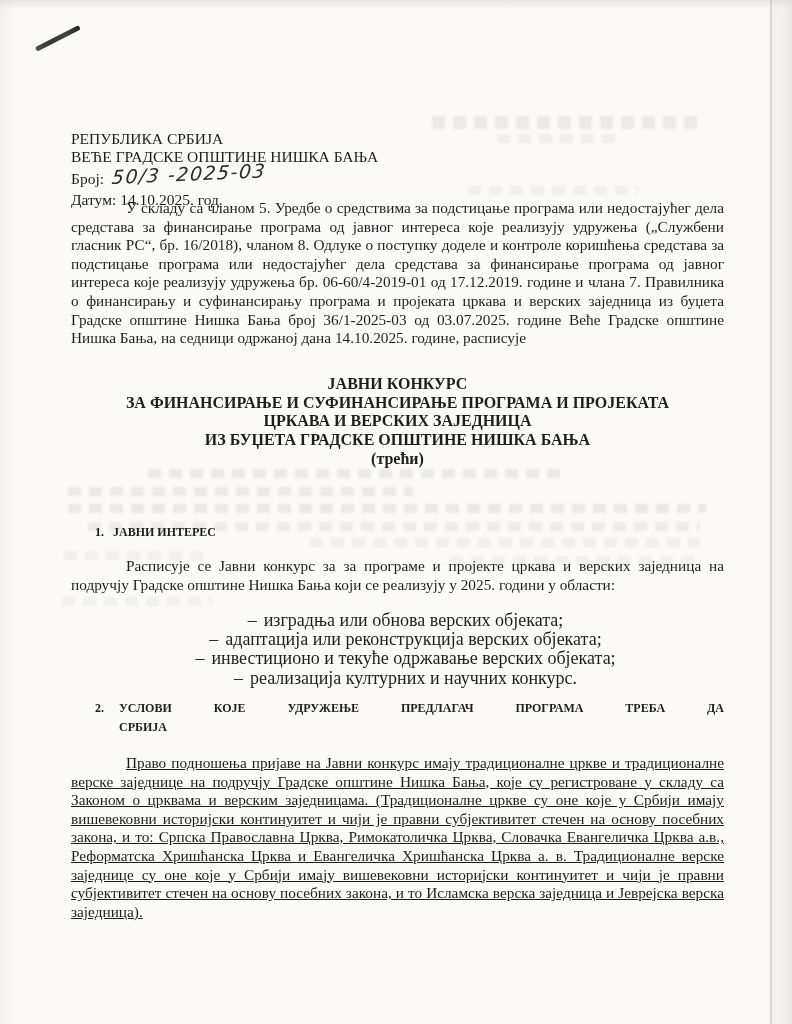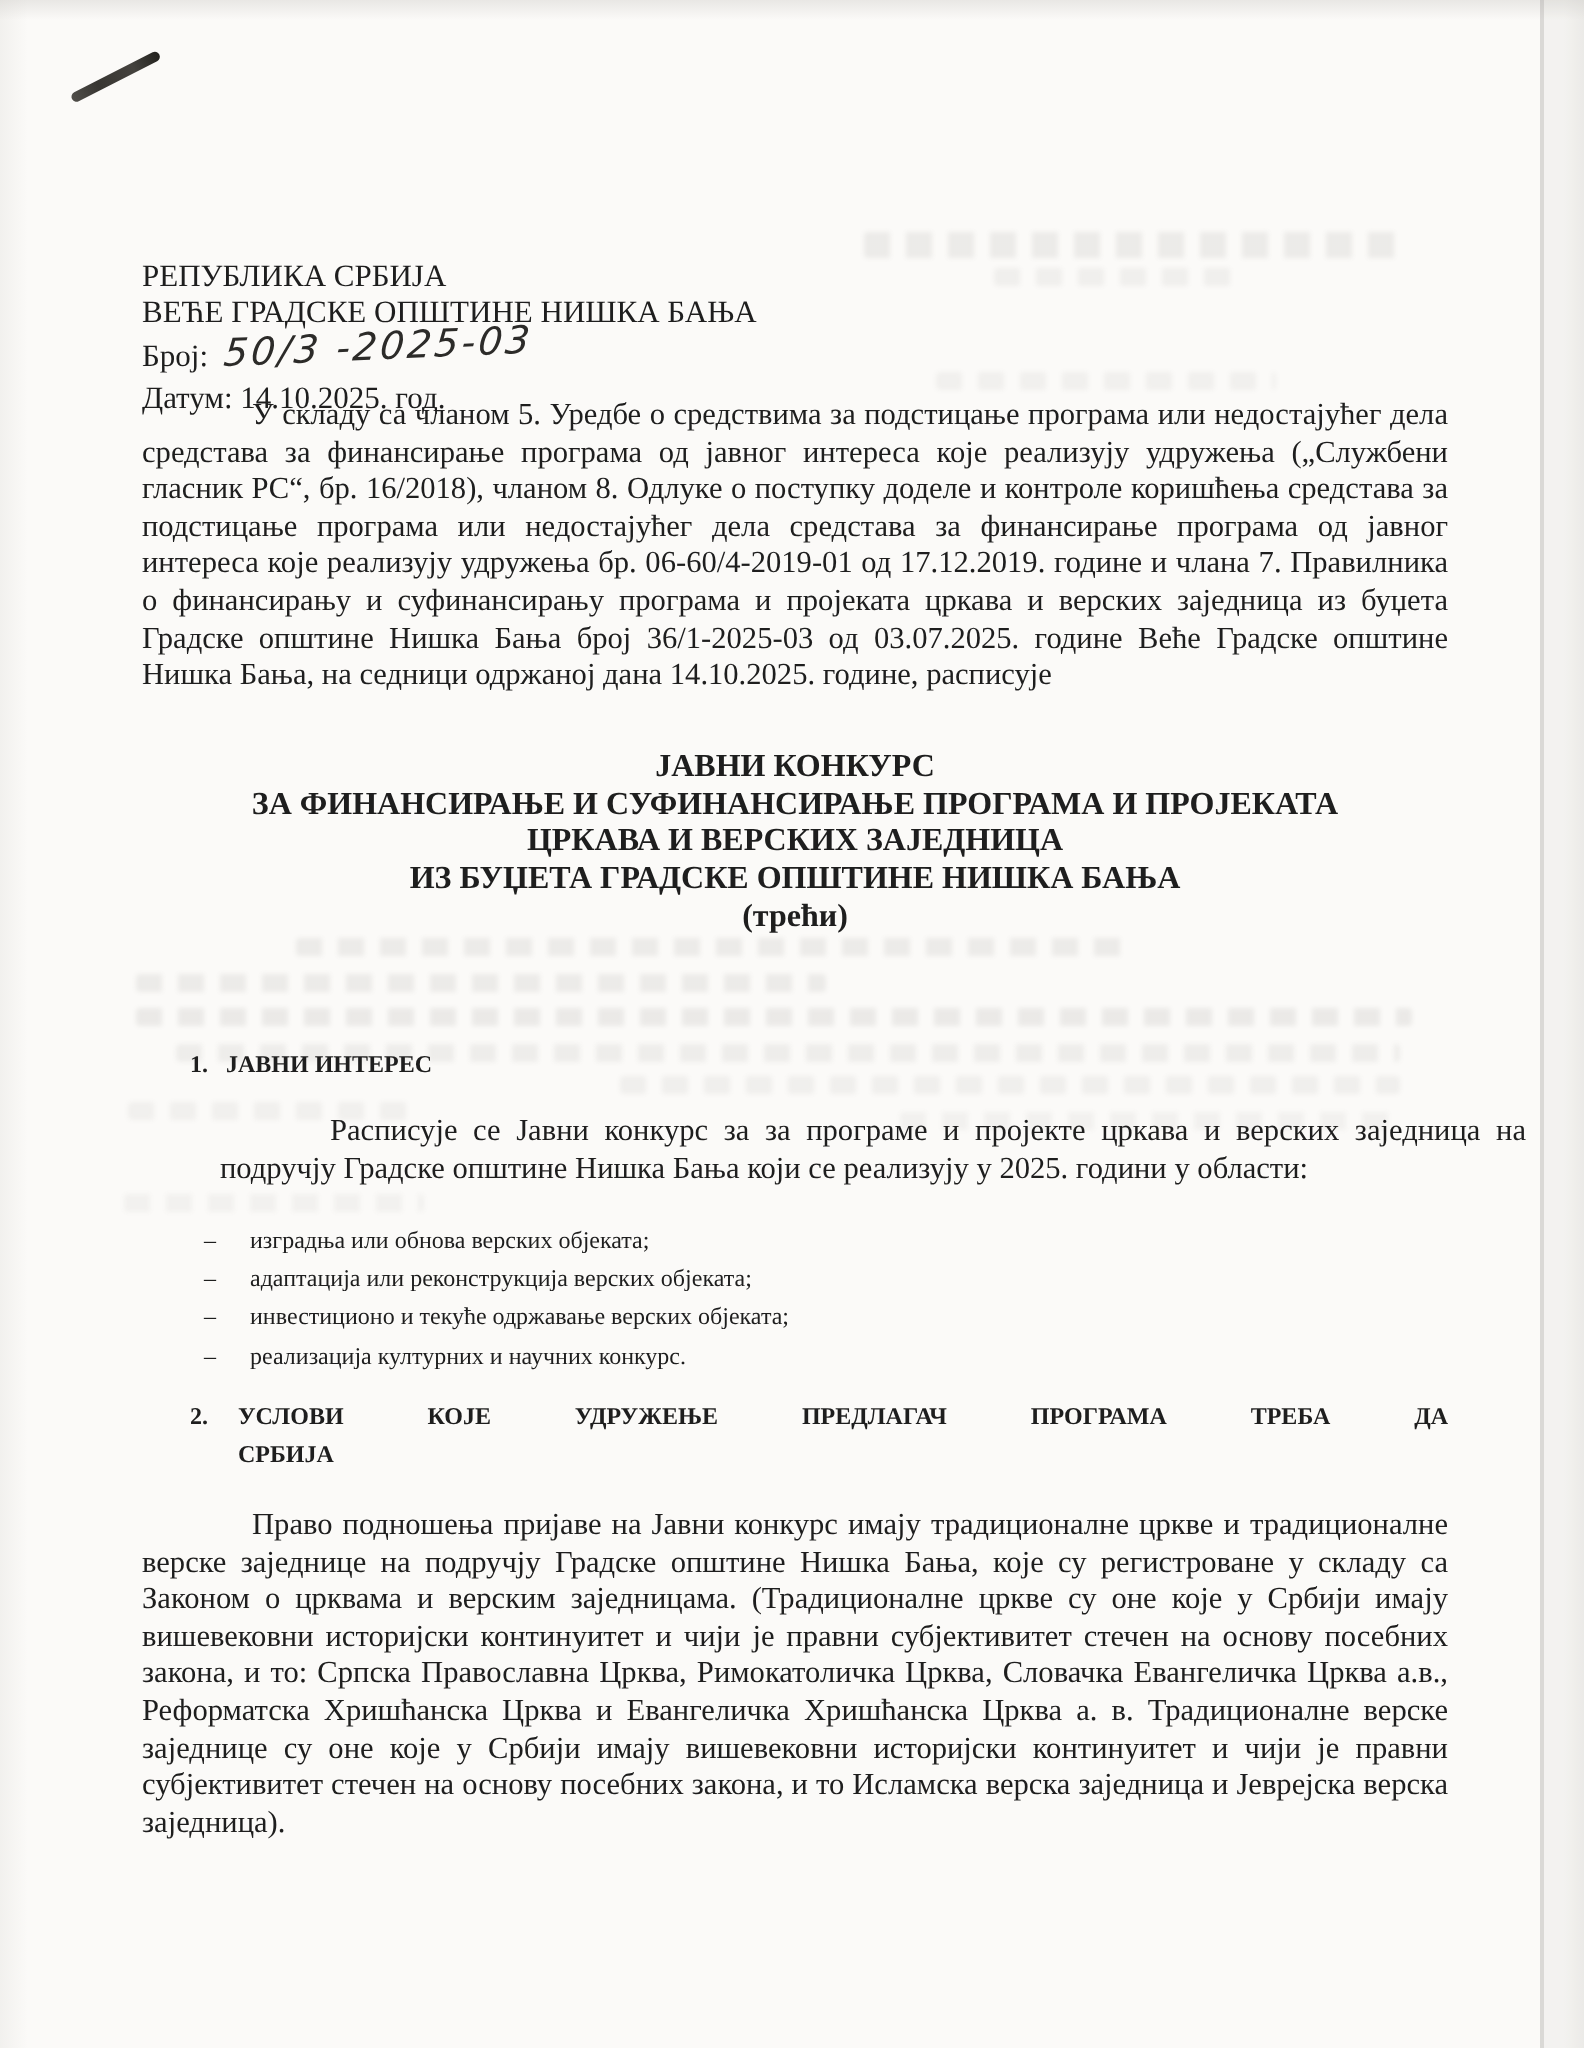--- a/index.html
+++ b/index.html
@@ -39,29 +39,29 @@
     transform:rotate(-2.5deg) skewX(-8deg);transform-origin:left center;
   }
   .body-par{position:absolute;left:71px;width:653px;margin:0;
     font-size:15.3px;line-height:18.6px;text-align:justify;text-indent:55px;}
   .intro{top:199px;}
   .title-block{position:absolute;left:71px;top:375px;width:653px;
     text-align:center;font-weight:bold;font-size:16px;line-height:18.7px;}
   .sec-heading{position:absolute;font-weight:bold;font-size:12px;line-height:19px;}
   .sec1-heading{left:95px;top:523px;}
   .sec-heading .num{display:inline-block;margin-right:9px;}
-  .s1para{top:557px;margin-left:39px;}
+  .s1para{top:557px;}
   .bullets{position:absolute;left:102px;top:611px;width:600px;margin:0;padding:0;list-style:none;
-    font-size:12px;line-height:19.2px;}
+    font-size:18px;line-height:19.2px;text-align:center;}
   .bullets .dash{display:inline-block;width:23px;}
   .sec2-heading{left:95px;top:699px;width:629px;}
   .sec2-heading .num{position:absolute;left:0;top:0;}
   .h2lines{margin-left:24px;}
   .jlast{text-align:justify;text-align-last:justify;}
-  .s2para{top:754px;}
+  .s2para{top:754px;text-decoration:underline;}
 </style>
 </head>
 <body>
 
 <div class="page">
 
   <div class="pen-mark"></div>
   <div class="edge-band"></div>
   <div class="edge-line"></div>
 

